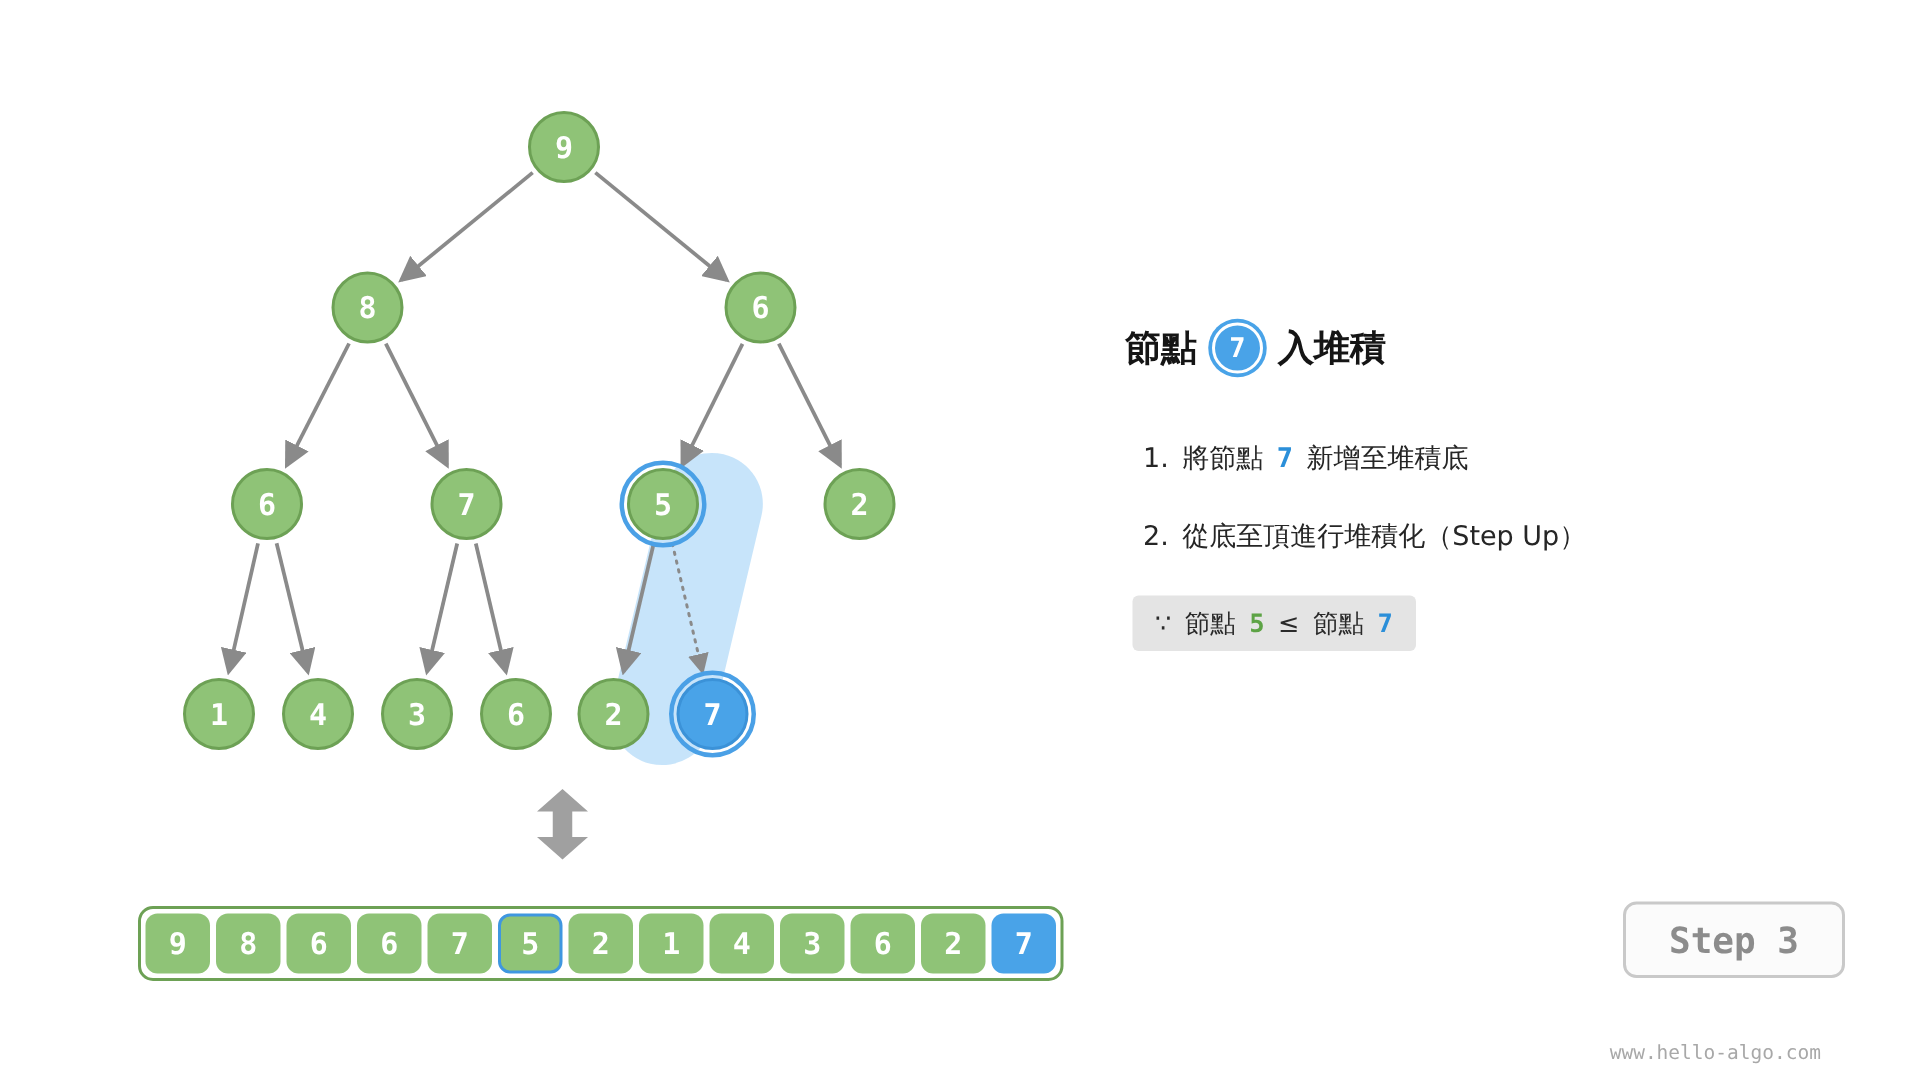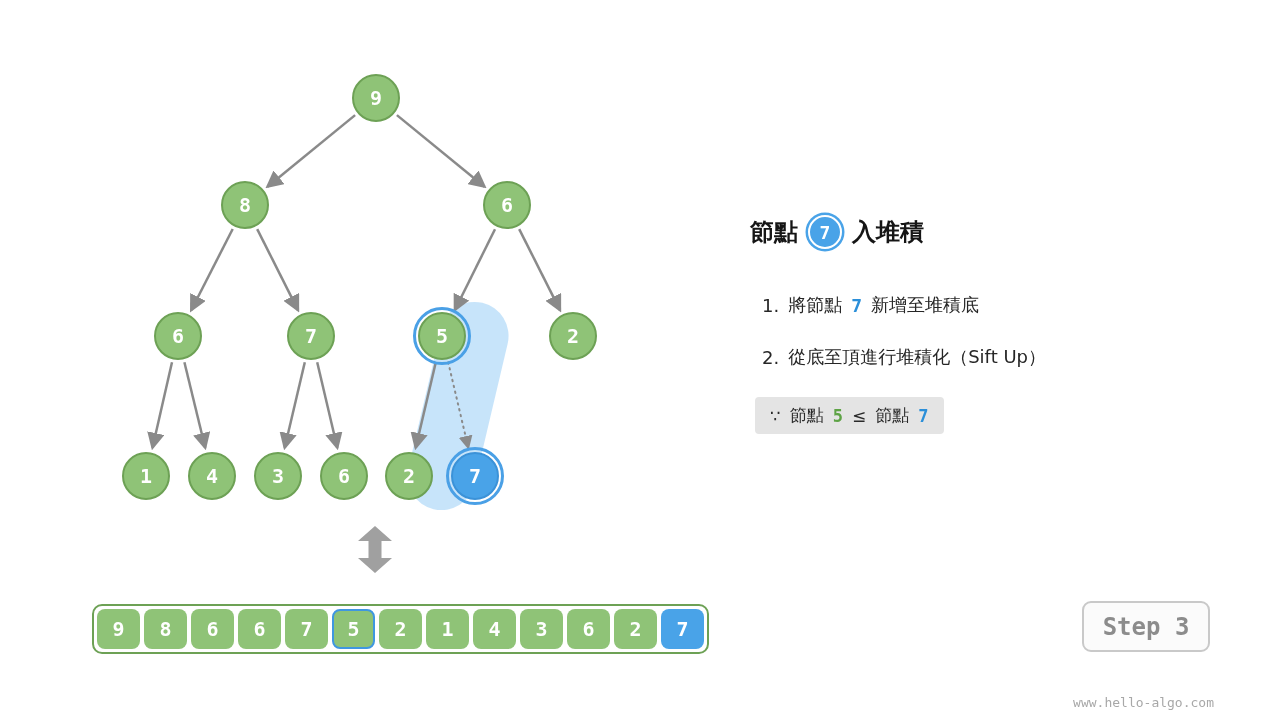--- a/index.html
+++ b/index.html
@@ -62,21 +62,21 @@
     width: 43px; height: 40px; border-radius: 8px;
     background: #8fc377; color: #ffffff;
     display: flex; align-items: center; justify-content: center;
     font: bold 20px "DejaVu Sans Mono", monospace;
   }
   .cell.ring-cell { border: 2.5px solid #3f97e0; }
   .cell.blue-cell { background: #49a3e8; }
 
   
   .step-badge {
-    position: absolute; left: 1082px; top: 601px; width: 128px; height: 51px;
+    position: absolute; left: 1082px; top: 601px; width: 148px; height: 51px;
     border: 2px solid #c9c9c9; border-radius: 9px; background: #fbfbfb;
     display: flex; align-items: center; justify-content: center;
     font: bold 24px "DejaVu Sans Mono", monospace; color: #8c8c8c;
   }
   .watermark {
     position: absolute; right: 66px; top: 673px;
     font: 13px "DejaVu Sans Mono", monospace; color: #a8a8a8; margin-top: 22px;
   }
 </style>
 </head>
@@ -132,21 +132,21 @@
 
   <div class="step-line" style="top:293px">
     <span>1.</span>
     <span>將節點</span>
     <span class="blue-text">7</span>
     <span>新增至堆積底</span>
   </div>
 
   <div class="step-line" style="top:345px">
     <span>2.</span>
-    <span>從底至頂進行堆積化（Sift Up）</span>
+    <span>從底至頂進行堆積化（Step Up）</span>
   </div>
 
   <div class="note-box">
     <span>∵</span>
     <span>節點</span>
     <span class="green-text">5</span>
     <span>≤</span>
     <span>節點</span>
     <span class="blue-text">7</span>
   </div>

